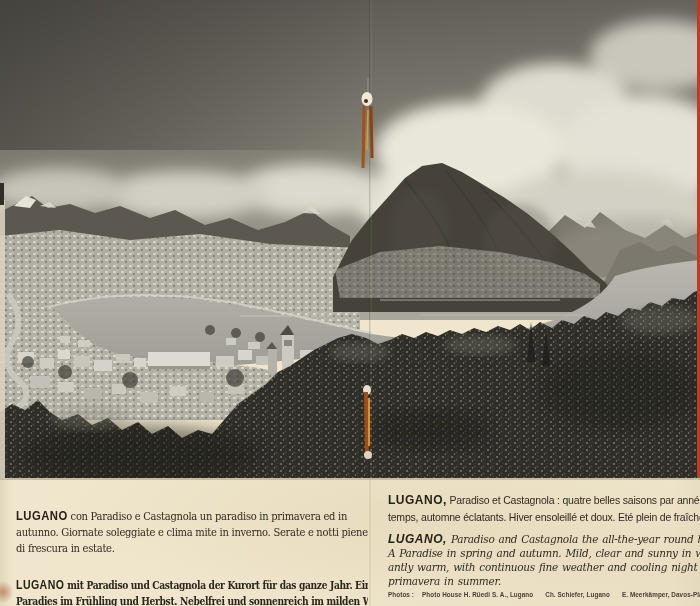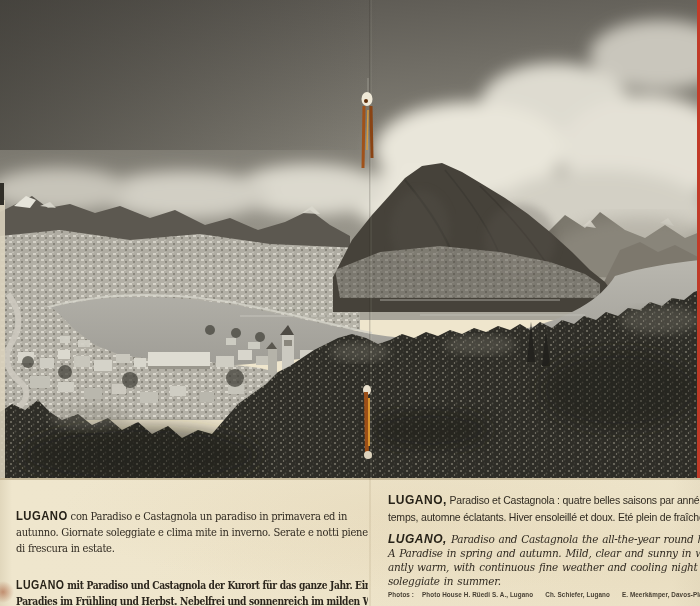--- a/index.html
+++ b/index.html
@@ -253,20 +253,20 @@
 
   <div class="col-right">
     <p class="para fr">
       <span class="line"><b class="head">LUGANO,</b><span> Paradiso et Castagnola : quatre belles saisons par année. Prin-</span></span>
       <span class="line">temps, automne éclatants. Hiver ensoleillé et doux. Eté plein de fraîcheur.</span>
     </p>
     <p class="para en">
       <span class="line"><b class="head">LUGANO,</b><span> Paradiso and Castagnola the all-the-year round health resort.</span></span>
       <span class="line">A Paradise in spring and autumn. Mild, clear and sunny in winter. Pleas-</span>
       <span class="line">antly warm, with continuous fine weather and cooling night breezes from the</span>
-      <span class="line">soleggiate in summer.</span>
+      <span class="line">primavera in summer.</span>
     </p>
     <div class="credits">
       <span class="label">Photos :</span><span class="item">Photo House H. Rüedi S. A., Lugano</span><span class="item">Ch. Schiefer, Lugano</span><span class="item">E. Meerkämper, Davos-Platz</span>
     </div>
   </div>
 
 </div>
 
 </body></html>

